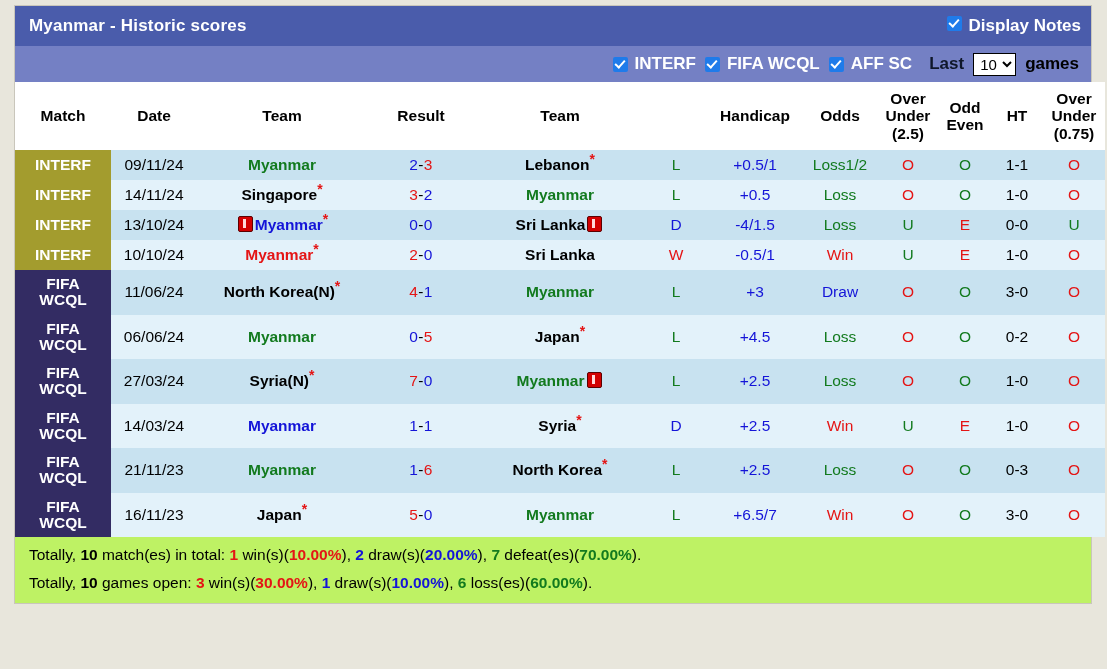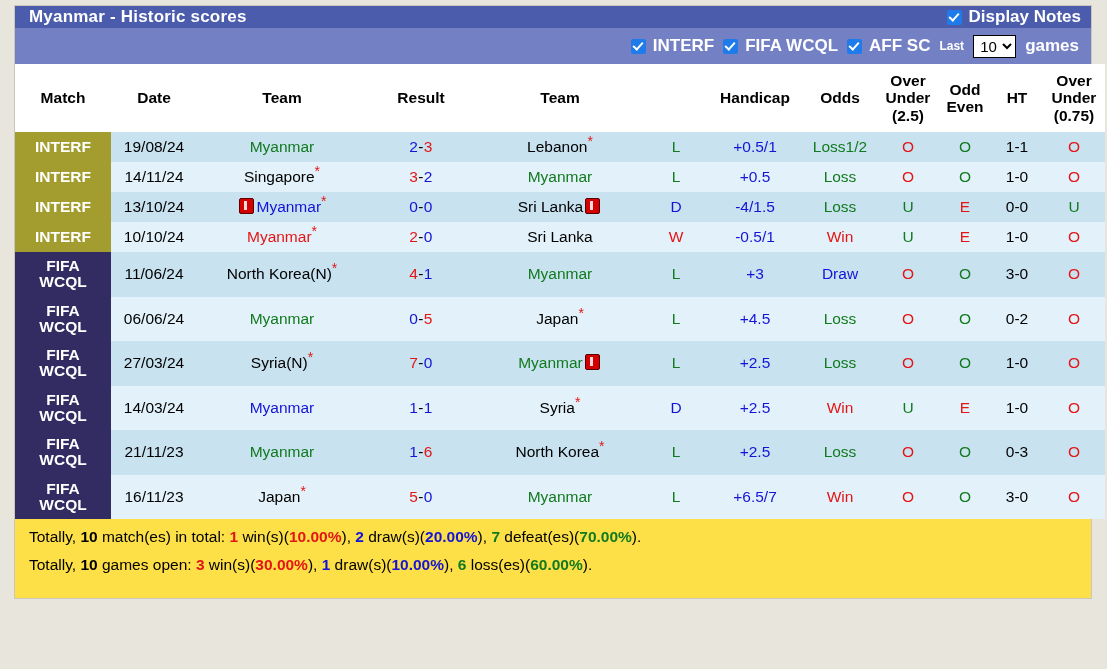--- a/index.html
+++ b/index.html
@@ -13,49 +13,49 @@
     position:absolute;
     left:14px;top:5px;
     width:1078px;
     background:#ffffff;
     border:1px solid #c9c6bb;
     box-sizing:border-box;
   }
 
   
   .titlebar{
-    height:22px;
+    height:40px;
     background:#4a5cab;
     display:flex;align-items:center;
     padding:0 10px 0 14px;
     box-sizing:border-box;
   }
   .titlebar .title{
     color:#ffffff;
     font-size:17px;
     font-weight:bold;
     letter-spacing:.2px;
   }
   .spacer{flex:1 1 auto;}
-  .notes-wrap{display:flex;align-items:center;gap:7px;}
+  .notes-wrap{display:flex;gap:7px;}
   .notes-label{color:#ffffff;font-size:17px;font-weight:bold;}
 
   
   .filterbar{
     height:36px;
     background:#7480c4;
     display:flex;align-items:center;justify-content:flex-end;
     padding:0 12px 0 14px;
     box-sizing:border-box;
     gap:9px;
   }
   .filt{display:flex;align-items:center;gap:7px;}
   .filt-label{color:#ffffff;font-size:17px;font-weight:bold;}
-  .last-label{color:#ffffff;font-size:12px;font-weight:bold;}
-  .games-label{color:#ffffff;font-size:17px;font-weight:bold;}
+  .last-label{color:#0f172a;font-size:17px;font-weight:bold;margin-left:8px;}
+  .games-label{color:#000000;font-size:17px;font-weight:bold;}
   select.count{
     font-family:"Liberation Sans", sans-serif;
     font-size:15px;
     padding:1px 2px;
     border:1px solid #000;
     background:#fff;
     color:#000;
   }
 
   
@@ -111,21 +111,21 @@
     color:#ffffff;
     font-weight:bold;
     font-size:15.5px;
     line-height:1.05;
     padding:4px 2px;
   }
   td.comp.interf{background:#a39c2e;}
   td.comp.fifa{background:#332c63;}
 
   td.date{color:#000000;}
-  td.team{font-weight:normal;}
+  td.team{font-weight:bold;}
   td.res{letter-spacing:.3px;}
 
   .c-green{color:#127a1e;}
   .c-red{color:#e41515;}
   .c-blue{color:#1414d8;}
   .c-black{color:#000000;}
   .star{color:#e41515;font-size:14px;vertical-align:super;line-height:0;}
 
   
   .card{
@@ -141,22 +141,22 @@
   .card::after{
     content:"";
     position:absolute;
     left:4px;top:2px;
     width:3px;height:9px;
     background:#ffd9d9;
   }
 
   
   .footer{
-    background:#fde047;
-    padding:4px 0 19px 0;
+    background:#bef264;
+    padding:4px 0 6px 0;
   }
   .fline{
     font-size:15.5px;
     color:#000000;
     padding:5px 12px 5px 14px;
     white-space:nowrap;
   }
   .n-red{color:#e41515;font-weight:bold;}
   .n-blue{color:#1414d8;font-weight:bold;}
   .n-green{color:#127a1e;font-weight:bold;}
@@ -232,21 +232,21 @@
         <th>
           <span>Over</span><br>
           <span>Under</span><br>
           <span>(0.75)</span>
         </th>
       </tr>
     </thead>
     <tbody id="tbody">
         <tr class="r-odd">
           <td class="comp interf"><span>INTERF</span></td>
-          <td class="date">19/08/24</td>
+          <td class="date">09/11/24</td>
           <td class="team"><span class="c-green">Myanmar</span></td>
           <td class="res"><span class="c-blue">2</span><span class="c-black">-</span><span class="c-red">3</span></td>
           <td class="team"><span class="c-black">Lebanon</span><span class="star">*</span></td>
           <td><span class="c-green">L</span></td>
           <td><span class="c-blue">+0.5/1</span></td>
           <td><span class="c-green">Loss1/2</span></td>
           <td><span class="c-red">O</span></td>
           <td><span class="c-green">O</span></td>
           <td><span class="c-black">1-1</span></td>
           <td><span class="c-red">O</span></td>

